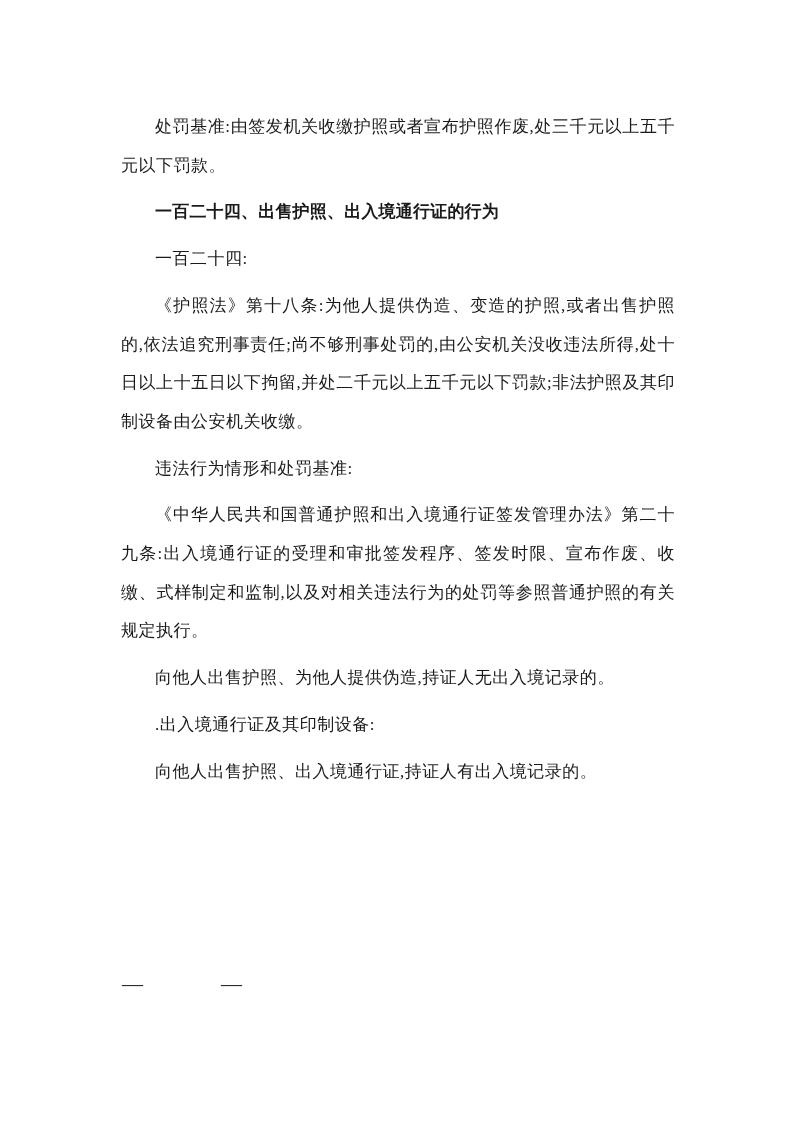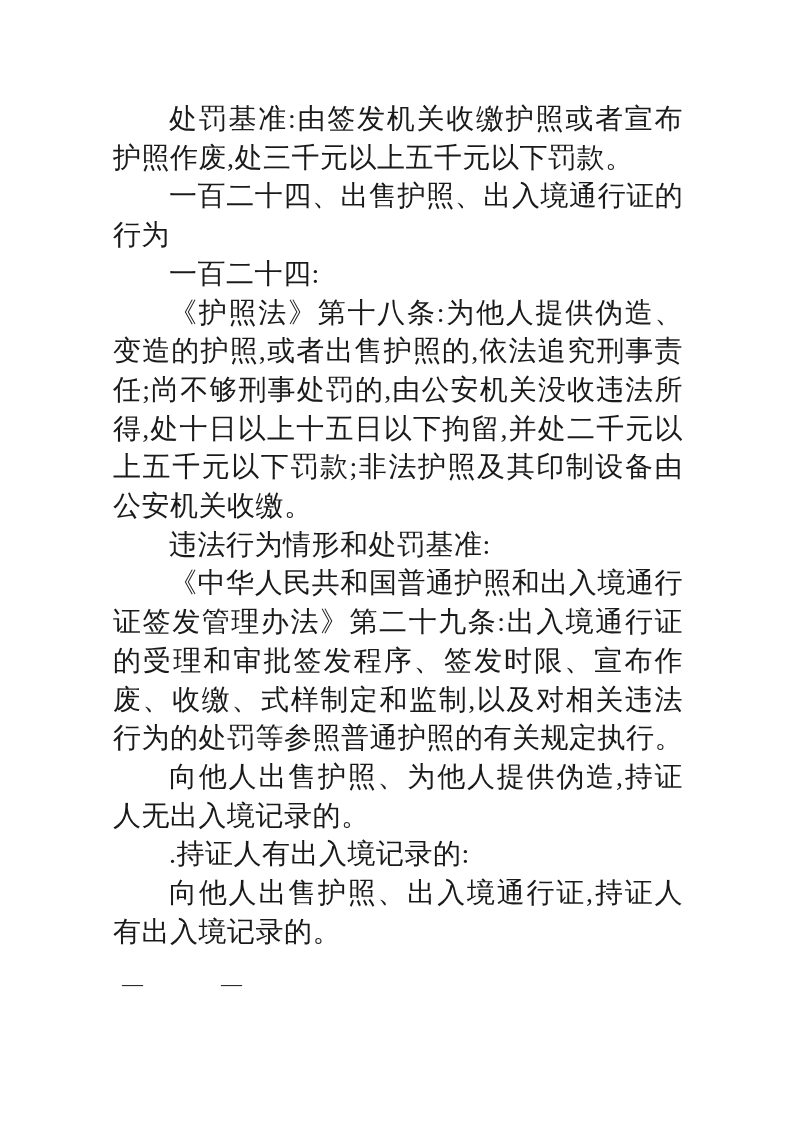--- a/index.html
+++ b/index.html
@@ -16,31 +16,31 @@
     font-family: "Liberation Serif", serif;
     color: #1a1a1a;
   }
   .content {
     position: absolute;
     top: 100px;
     left: 113px;
     width: 570px;
   }
   .content p {
-    margin: 0;
-    font-size: 28px;
+    margin: 8px;
+    font-size: 17px;
     line-height: 38.7px;
     letter-spacing: 0.5px;
     text-indent: 2em;
     text-align: justify;
     text-justify: inter-ideograph;
   }
   .content p.heading {
     font-family: "Liberation Sans", sans-serif;
-    font-weight: normal;
+    font-weight: bold;
     letter-spacing: 0.2px;
   }
   .footer {
     position: absolute;
     left: 122px;
     top: 972px;
     width: 120px;
     display: flex;
     justify-content: space-between;
     font-size: 21px;
@@ -53,20 +53,20 @@
 
 <div class="page">
   <div class="content">
     <p>处罚基准:由签发机关收缴护照或者宣布护照作废,处三千元以上五千元以下罚款。</p>
     <p class="heading">一百二十四、出售护照、出入境通行证的行为</p>
     <p>一百二十四:</p>
     <p>《护照法》第十八条:为他人提供伪造、变造的护照,或者出售护照的,依法追究刑事责任;尚不够刑事处罚的,由公安机关没收违法所得,处十日以上十五日以下拘留,并处二千元以上五千元以下罚款;非法护照及其印制设备由公安机关收缴。</p>
     <p>违法行为情形和处罚基准:</p>
     <p>《中华人民共和国普通护照和出入境通行证签发管理办法》第二十九条:出入境通行证的受理和审批签发程序、签发时限、宣布作废、收缴、式样制定和监制,以及对相关违法行为的处罚等参照普通护照的有关规定执行。</p>
     <p>向他人出售护照、为他人提供伪造,持证人无出入境记录的。</p>
-    <p>.持证人有出入境记录的:</p>
+    <p>.出入境通行证及其印制设备:</p>
     <p>向他人出售护照、出入境通行证,持证人有出入境记录的。</p>
   </div>
   <div class="footer">
     <span>—</span>
     <span>—</span>
   </div>
 </div>
 
 </body></html>

